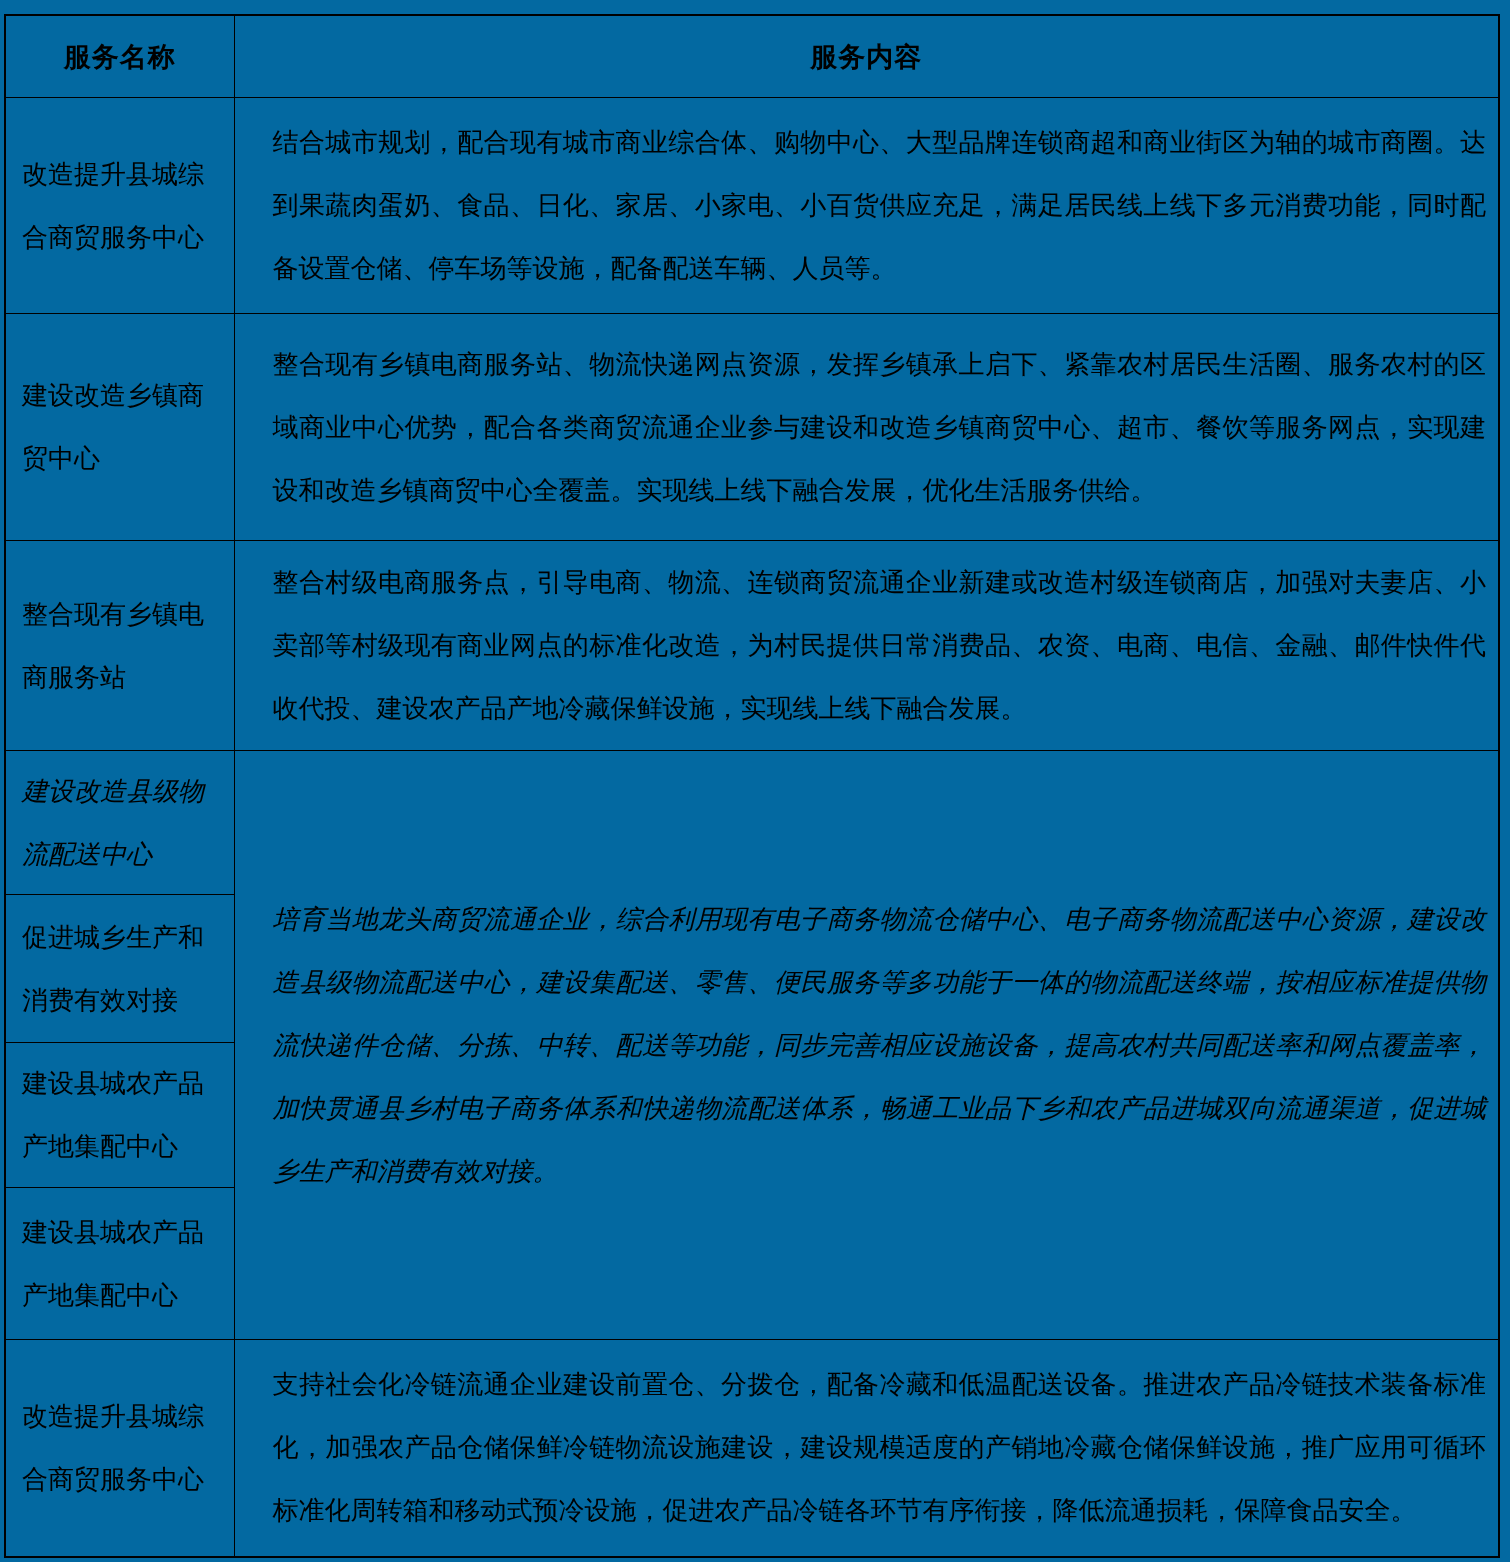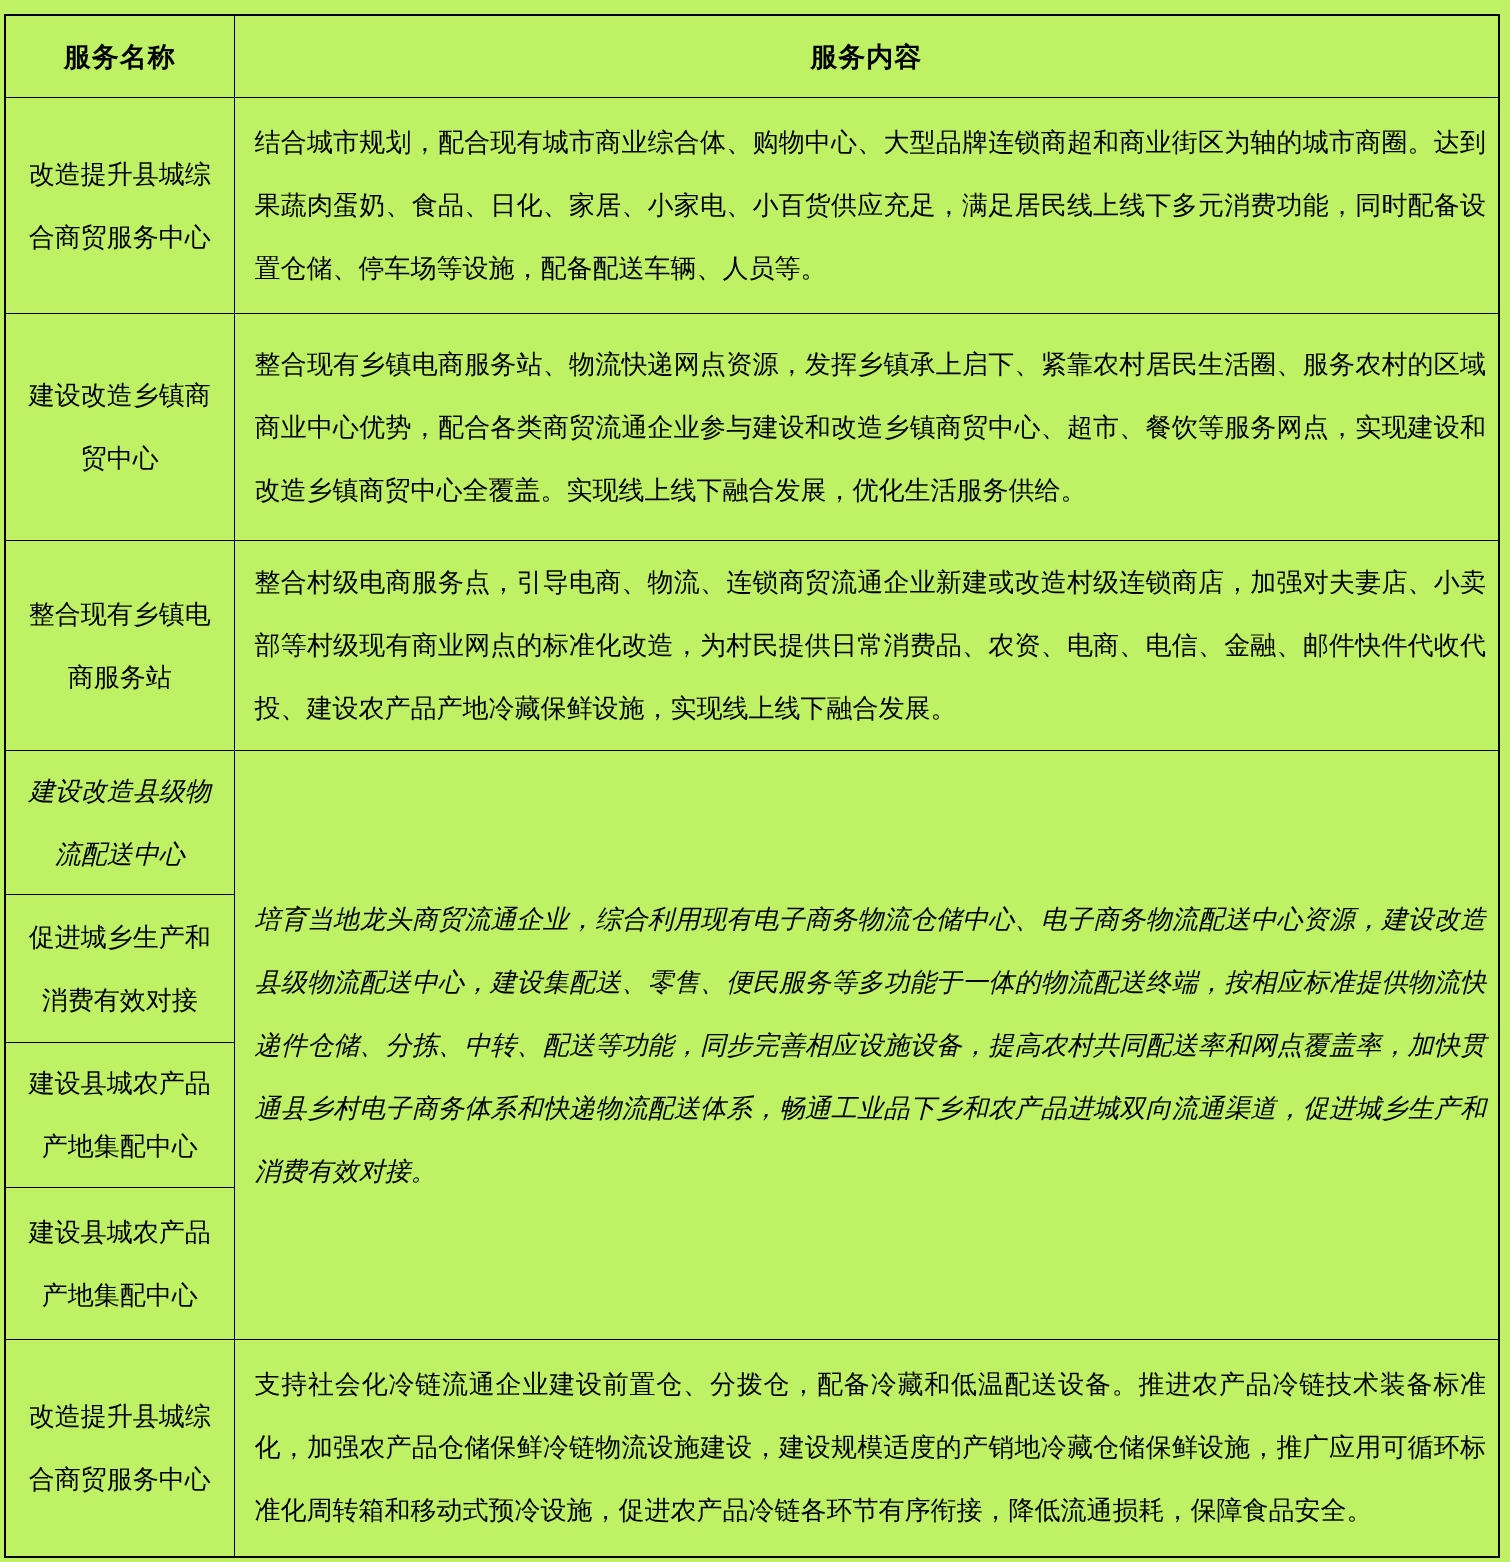--- a/index.html
+++ b/index.html
@@ -4,21 +4,21 @@
 <style>
   html, body {
     margin: 0;
     padding: 0;
     background: #ffffff;
   }
   .page {
     position: relative;
     width: 1510px;
     height: 1562px;
-    background: #bef264;
+    background: #0369a1;
     font-family: "Liberation Sans", "DejaVu Sans", sans-serif;
     color: #000000;
   }
   table.services {
     position: absolute;
     left: 4px;
     top: 14px;
     width: 1494px;
     border-collapse: collapse;
     table-layout: fixed;
@@ -34,29 +34,29 @@
     overflow: hidden;
   }
   th.hdr {
     font-weight: bold;
     text-align: center;
     font-size: 27px;
     height: 79px;
     letter-spacing: 1px;
   }
   td.name {
-    text-align: center;
+    text-align: left;
     line-height: 63px;
     padding: 0 16px;
   }
   td.content {
     text-align: justify;
     text-justify: inter-character;
     line-height: 63px;
-    padding: 0 12px 0 20px;
+    padding: 0 12px 0 38px;
   }
   tr.h-r1  { height: 216px; }
   tr.h-r2  { height: 227px; }
   tr.h-r3  { height: 210px; }
   tr.h-r4a { height: 144px; font-style: italic; }
   tr.h-r4b { height: 148px; }
   tr.h-r4c { height: 145px; }
   tr.h-r4d { height: 152px; }
   tr.h-r5  { height: 217px; }
 </style>

